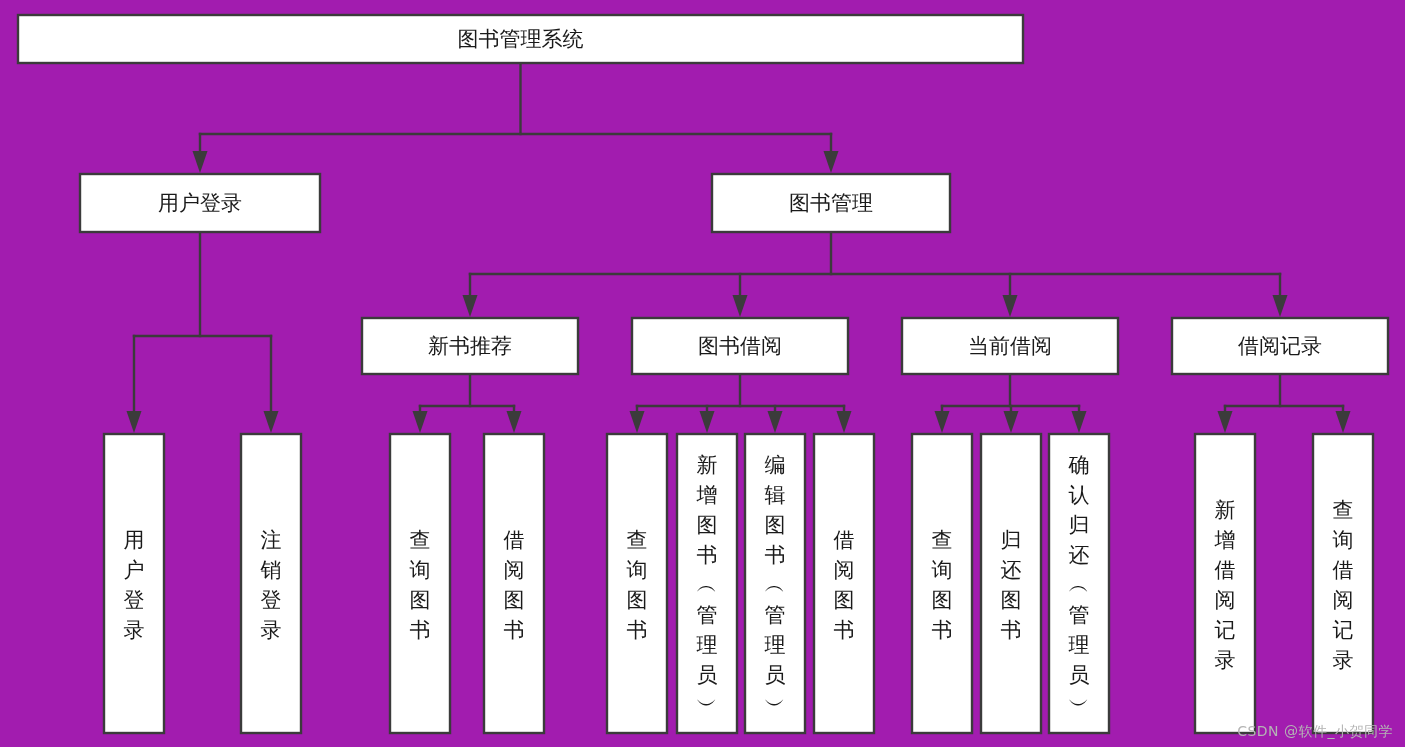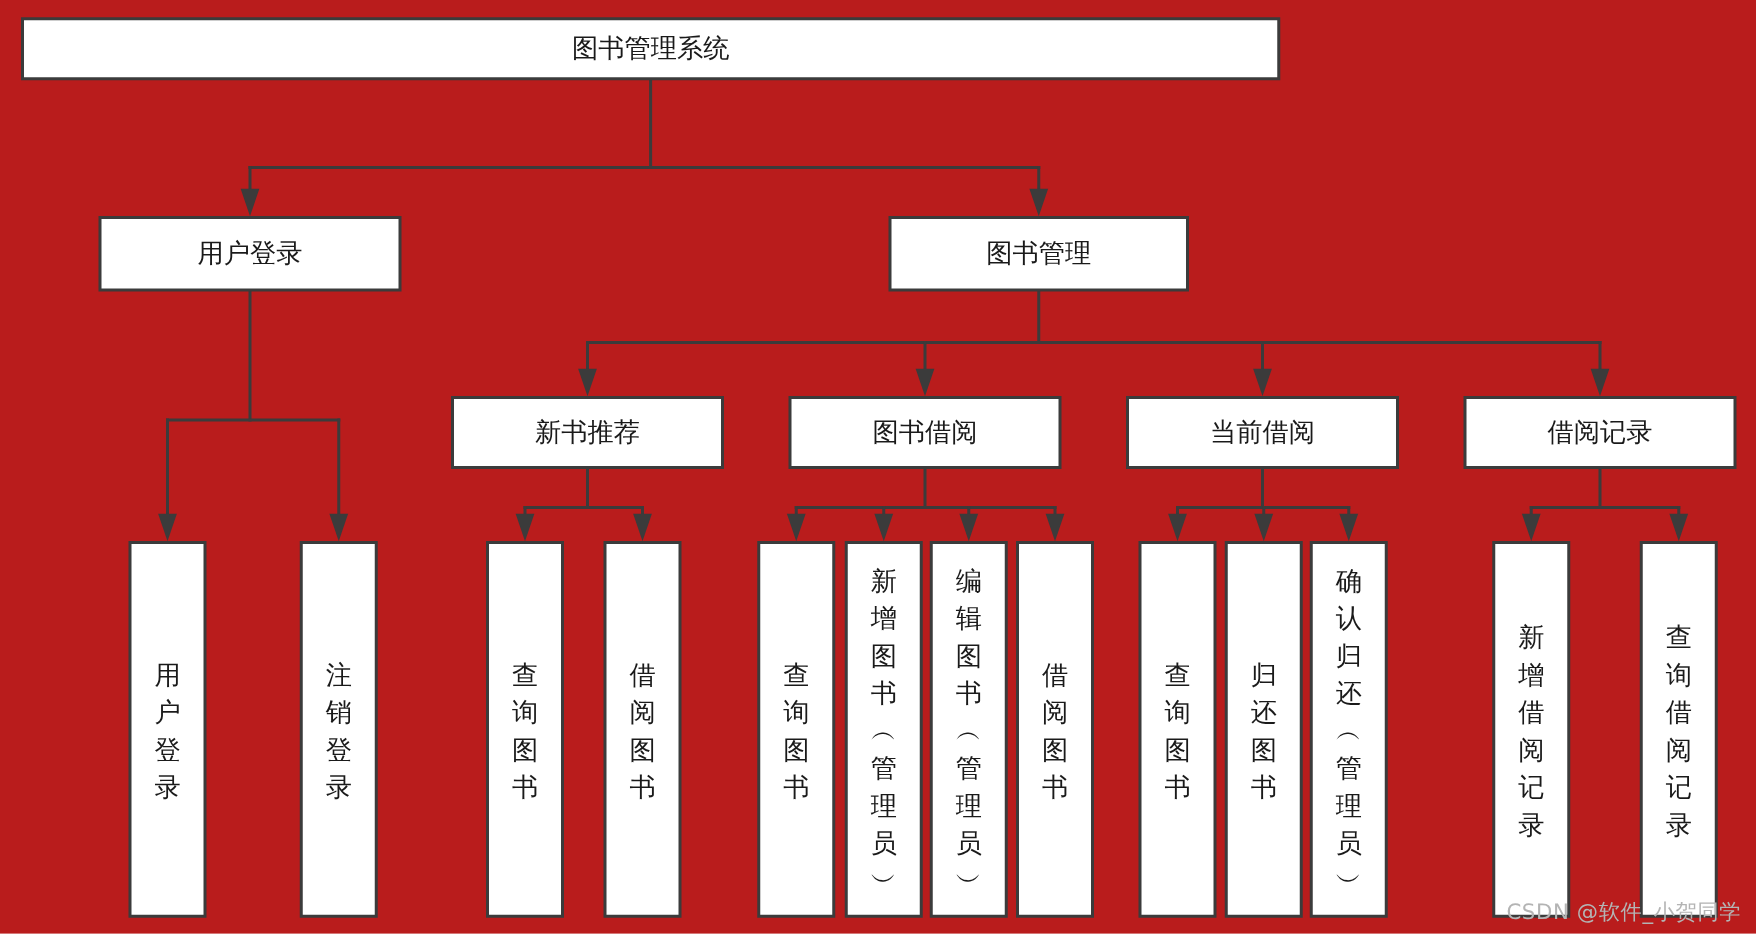--- a/index.html
+++ b/index.html
@@ -8,21 +8,21 @@
     padding: 0;
     background: #ffffff;
   }
   body {
     font-family: "DejaVu Sans", "Liberation Sans", sans-serif;
   }
   #diagram-root {
     position: relative;
     width: 1405px;
     height: 747px;
-    background: #b91c1c;
+    background: #a21caf;
     overflow: hidden;
   }
   svg.diagram-canvas {
     position: absolute;
     left: 0;
     top: 0;
     width: 1405px;
     height: 747px;
     display: block;
   }
@@ -52,21 +52,21 @@
     font-family: "DejaVu Sans", "Liberation Sans", sans-serif;
     font-size: 21px;
     fill: #1a1a1a;
     text-anchor: middle;
   }
   .watermark-text {
     position: absolute;
     right: 12px;
     bottom: 6px;
     font-family: "DejaVu Sans", "Liberation Sans", sans-serif;
-    font-size: 17px;
+    font-size: 14px;
     color: #b4b4b4;
     white-space: nowrap;
     letter-spacing: 0.5px;
     pointer-events: none;
   }
 </style>
 </head>
 <body>
 
 <div id="diagram-root">

